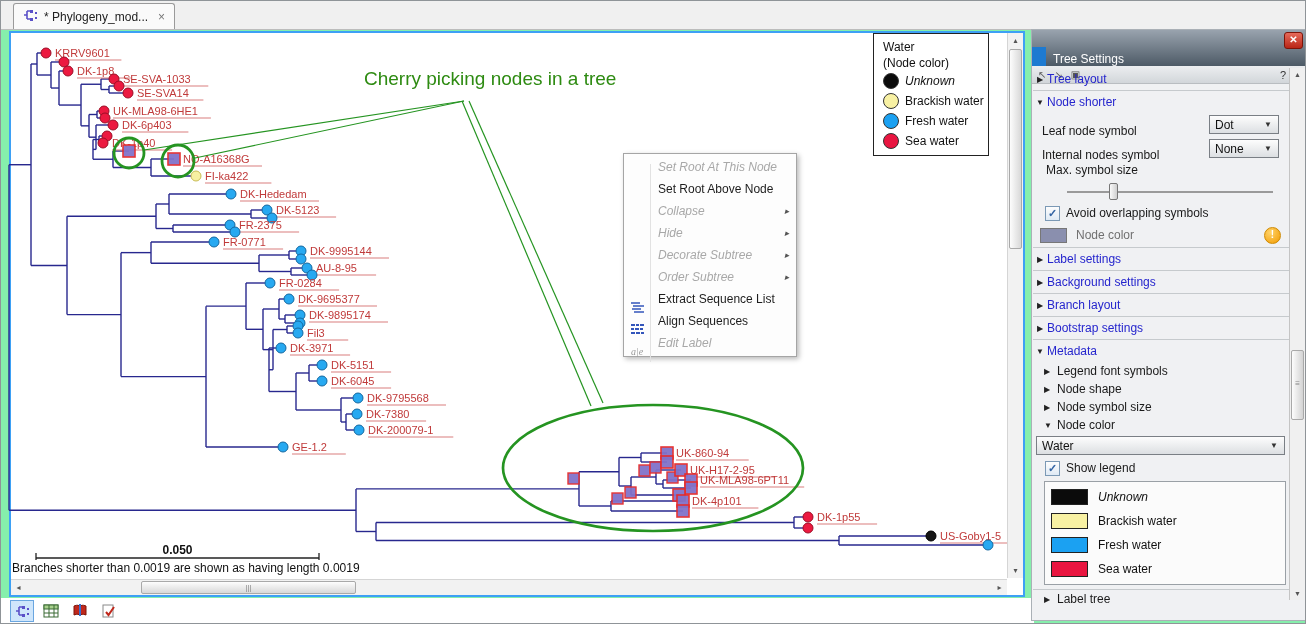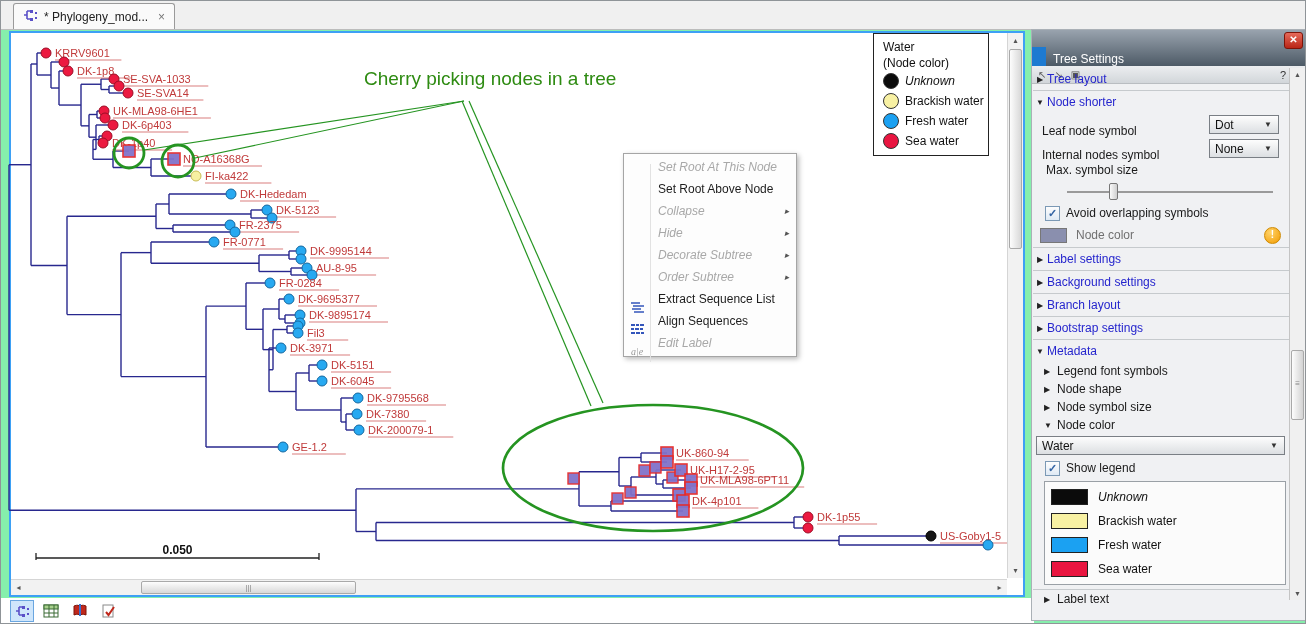--- a/index.html
+++ b/index.html
@@ -470,20 +470,21 @@
       </div>
       <div class="mi dis">
         <span class="gut">
           <span style="font-size:10px;color:#999;font-family:'Liberation Serif',serif;">a|e</span>
         </span>
         <span>Edit Label</span>
       </div>
     </div>
 
   <div id="scalelabel">0.050</div>
+  <div id="footnote">Branches shorter than 0.0019 are shown as having length 0.0019</div>
 
   <div id="hscroll" class="sb">
     <div class="sbarrow" style="left:0;top:0;">◂</div>
     <div id="hthumb">|||</div>
     <div class="sbarrow" style="right:0;top:0;">▸</div>
   </div>
   <div id="vscroll" class="sb">
     <div class="sbarrow" style="left:0;top:0;">▴</div>
     <div id="vthumb"></div>
     <div class="sbarrow" style="left:0;bottom:0;">▾</div>
@@ -633,21 +634,21 @@
               <span class="pllab">Fresh water</span>
             </div>
             <div class="plrow">
               <span class="plsw" style="background: rgb(233, 21, 64);"></span>
               <span class="pllab">Sea water</span>
             </div>
           </div>
         </div>
         <div class="prow sep psub" style="margin-top: 4px;">
           <span class="tri">▶</span>
-          <span class="st">Label text</span>
+          <span class="st">Label tree</span>
         </div>
       </div>
     <div id="pscroll">
       <div class="pup" style="top:0;">▲</div>
       <div id="psthumb">≡</div>
       <div class="pup" style="bottom:0;">▼</div>
     </div>
   </div>
 
 </div>

